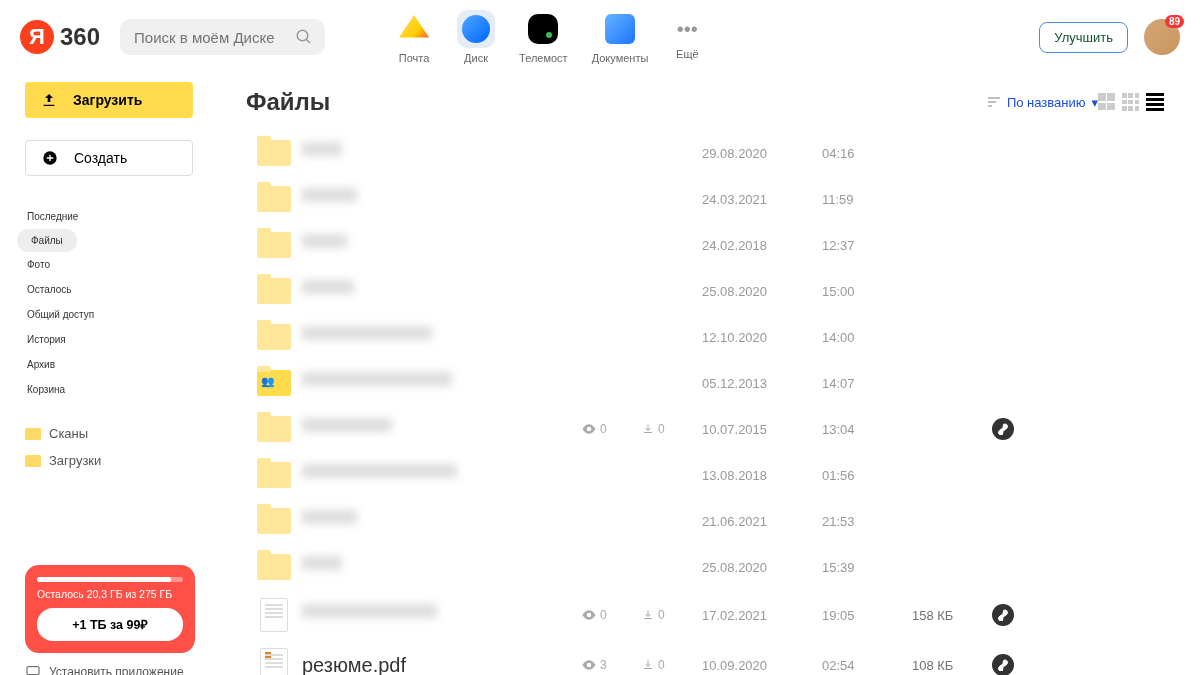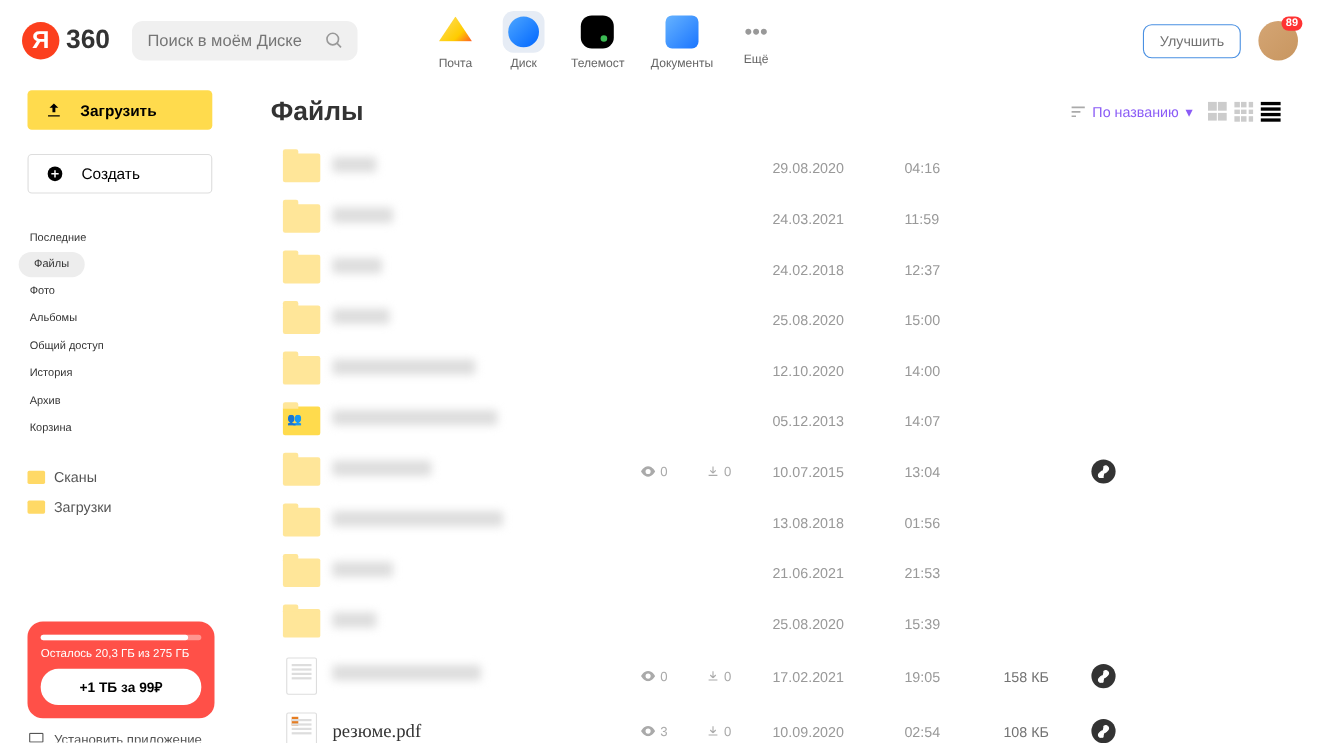--- a/index.html
+++ b/index.html
@@ -18,21 +18,21 @@
 .service.active .service-icon { background: #e6ecf5; }
 .service span { font-size: 11px; color: #666; }
 .mail-icon { background: linear-gradient(135deg, #ffe066 0%, #ffcc00 60%, #ff3b30 100%); clip-path: polygon(50% 0%, 100% 80%, 0% 80%); width: 30px; height: 28px; }
 .disk-icon { background: linear-gradient(135deg, #4da6ff, #0066ff); border-radius: 50%; width: 28px; height: 28px; }
 .tele-icon { background: #000; border-radius: 10px; width: 30px; height: 30px; position: relative; }
 .tele-icon::after { content: ''; position: absolute; width: 6px; height: 6px; background: #3cba54; border-radius: 50%; right: 6px; bottom: 6px; }
 .doc-icon { background: linear-gradient(135deg, #66b3ff, #1a75ff); width: 30px; height: 30px; border-radius: 6px; }
 .more-icon { color: #999; font-size: 20px; width: 30px; height: 30px; display:flex; align-items:center; justify-content:center; }
 
 .header-right { margin-left: auto; display: flex; align-items: center; gap: 16px; }
-.upgrade-btn { border: 1.5px solid #4a90e2; color: #737373; background: #fff; padding: 7px 14px; border-radius: 8px; font-size: 13px; cursor: pointer; }
+.upgrade-btn { border: 1.5px solid #4a90e2; color: #14532d; background: #fff; padding: 7px 14px; border-radius: 8px; font-size: 13px; cursor: pointer; }
 .avatar { width: 36px; height: 36px; border-radius: 50%; background: linear-gradient(135deg,#d4a574,#c89660); position: relative; }
 .avatar-badge { position: absolute; top: -4px; right: -4px; background: #f33; color: #fff; font-size: 10px; padding: 1px 4px; border-radius: 8px; font-weight:700; }
 
 .layout { display: flex; height: calc(675px - 58px); }
 .sidebar { width: 218px; padding: 8px 20px 12px 25px; display: flex; flex-direction: column; background: #fff; }
 .upload-btn { background: #ffdb4d; border: none; padding: 10px 16px; border-radius: 4px; font-weight: 700; font-size: 14px; display: flex; align-items: center; gap: 16px; cursor: pointer; margin-bottom: 10px; width: 168px; text-align: center; }
 .create-btn { background: #fff; border: 1px solid #ddd; padding: 9px 16px; border-radius: 4px; font-size: 14px; display: flex; align-items: center; gap: 16px; cursor: pointer; width: 168px; margin-top: 12px; }
 .nav { margin-top: 28px; }
 .nav-item { padding: 7px 10px; margin-left:-8px; border-radius: 14px; cursor: pointer; font-size: 10px; }
 .nav-item.active { background: #ededed; font-weight:500; display:inline-block; padding:6px 14px; }
@@ -43,38 +43,38 @@
 .storage-card { margin-top: auto; background: #ff5048; border-radius: 14px; padding: 12px; color: #fff; width:170px; }
 .storage-bar { height: 5px; background: rgba(255,255,255,0.4); border-radius: 3px; margin-bottom: 6px; position:relative; }
 .storage-bar::before { content:''; position:absolute; height:5px; width:92%; background:#fff; border-radius:3px; }
 .storage-text { font-size: 10.5px; margin-bottom: 8px; }
 .storage-btn { background: #fff; color: #000; border: none; width: 100%; padding: 8px; border-radius: 16px; font-size: 12.5px; font-weight: 700; cursor: pointer; }
 .install-app { padding: 12px 0 0 0; font-size: 12px; color: #555; display: flex; align-items: center; gap: 8px; cursor: pointer; }
 
 .main { flex: 1; padding: 14px 36px 14px 28px; overflow-y: auto; background:#fff; border-top-left-radius: 0; }
 .main-header { display: flex; align-items: center; margin-bottom: 14px; }
 .main-title { font-size: 24px; font-weight: 700; }
-.view-controls { margin-left: auto; display: flex; align-items: center; gap: 14px; color: #8b5cf6; font-size: 13px; }
+.view-controls { margin-left: auto; display: flex; align-items: center; color: #1d4ed8; font-size: 13px; }
 .sort-by { display: flex; align-items: center; gap: 6px; cursor: pointer; }
 .view-icons { display: flex; gap: 6px; }
 .view-ico { width: 18px; height: 18px; display: flex; flex-wrap: wrap; gap: 1.5px; cursor: pointer; }
 .view-ico.lines div { width: 18px; height: 3px; background: #000; }
 .view-ico.grid3 div { width: 4.8px; height: 4.8px; background: #ccc; }
 .view-ico.grid2 div { width: 7.5px; height: 7.5px; background: #ccc; }
 
 .file-row { display: flex; align-items: center; padding: 8px 0; min-height:46px; }
 .file-icon-wrap { width: 56px; display:flex; justify-content:center; }
 .file-folder { width: 34px; height: 26px; background: #ffe699; border-radius: 2px; position: relative; }
 .file-folder::before { content:''; position:absolute; top:-4px; left:0; width:14px; height:6px; background:#ffe699; border-radius:2px 2px 0 0; }
 .file-folder.shared { background: #ffdb4d; }
 .file-folder.shared::after { content:'👥'; position:absolute; font-size:11px; left:4px; top:5px; }
 .file-doc { width: 28px; height: 34px; border: 1px solid #ddd; border-radius: 2px; background:#fff; position:relative; }
 .file-doc::after { content:''; position:absolute; left:4px; top:5px; width:18px; height:2px; background:#ddd; box-shadow: 0 4px 0 #ddd, 0 8px 0 #ddd, 0 12px 0 #ddd; }
 .file-doc.color::before { content:''; position:absolute; left:4px; top:3px; width:6px; height:8px; background:#e67e22; }
-.file-name { flex: 0 0 280px; color:#888; font-size:17px;font-family:Liberation Serif, serif; }
+.file-name { flex: 0 0 280px; color:#888; font-size:20px; }
 .file-name.clear { color: #333; }
 .blur { filter: blur(4px); background:#ddd; color:transparent; display:inline-block; height:14px; border-radius:2px; }
 .file-eye { width: 60px; color: #aaa; font-size: 12px; display:flex; align-items:center; gap:4px; }
 .file-dl { width: 60px; color: #aaa; font-size: 12px; display:flex; align-items:center; gap:4px; }
 .file-date { width: 120px; color: #999; font-size: 13px; }
 .file-time { width: 90px; color: #999; font-size: 13px; }
 .file-size { width: 80px; color: #737373; font-size: 13px; }
 .file-link { width: 30px; }
 .link-badge { width: 22px; height: 22px; background: #333; border-radius: 50%; color: #fff; display: flex; align-items: center; justify-content: center; font-size: 11px; }
 
@@ -147,21 +147,21 @@
       <svg width="16" height="16" viewBox="0 0 24 24">
           <circle cx="12" cy="12" r="10" fill="#000"></circle>
           <path stroke="#fff" stroke-width="2" d="M12 7v10M7 12h10"></path>
         </svg>
       <span>Создать</span>
     </button>
     <div class="nav">
       <div class="nav-item">Последние</div>
       <div><div class="nav-item active">Файлы</div></div>
       <div class="nav-item">Фото</div>
-      <div class="nav-item">Альбомы</div>
+      <div class="nav-item">Осталось</div>
       <div class="nav-item">Общий доступ</div>
       <div class="nav-item">История</div>
       <div class="nav-item">Архив</div>
       <div class="nav-item">Корзина</div>
     </div>
     <div class="folders">
       <div class="folder-item">
           <div class="folder-ico"></div>
           <span>Сканы</span>
         </div>

